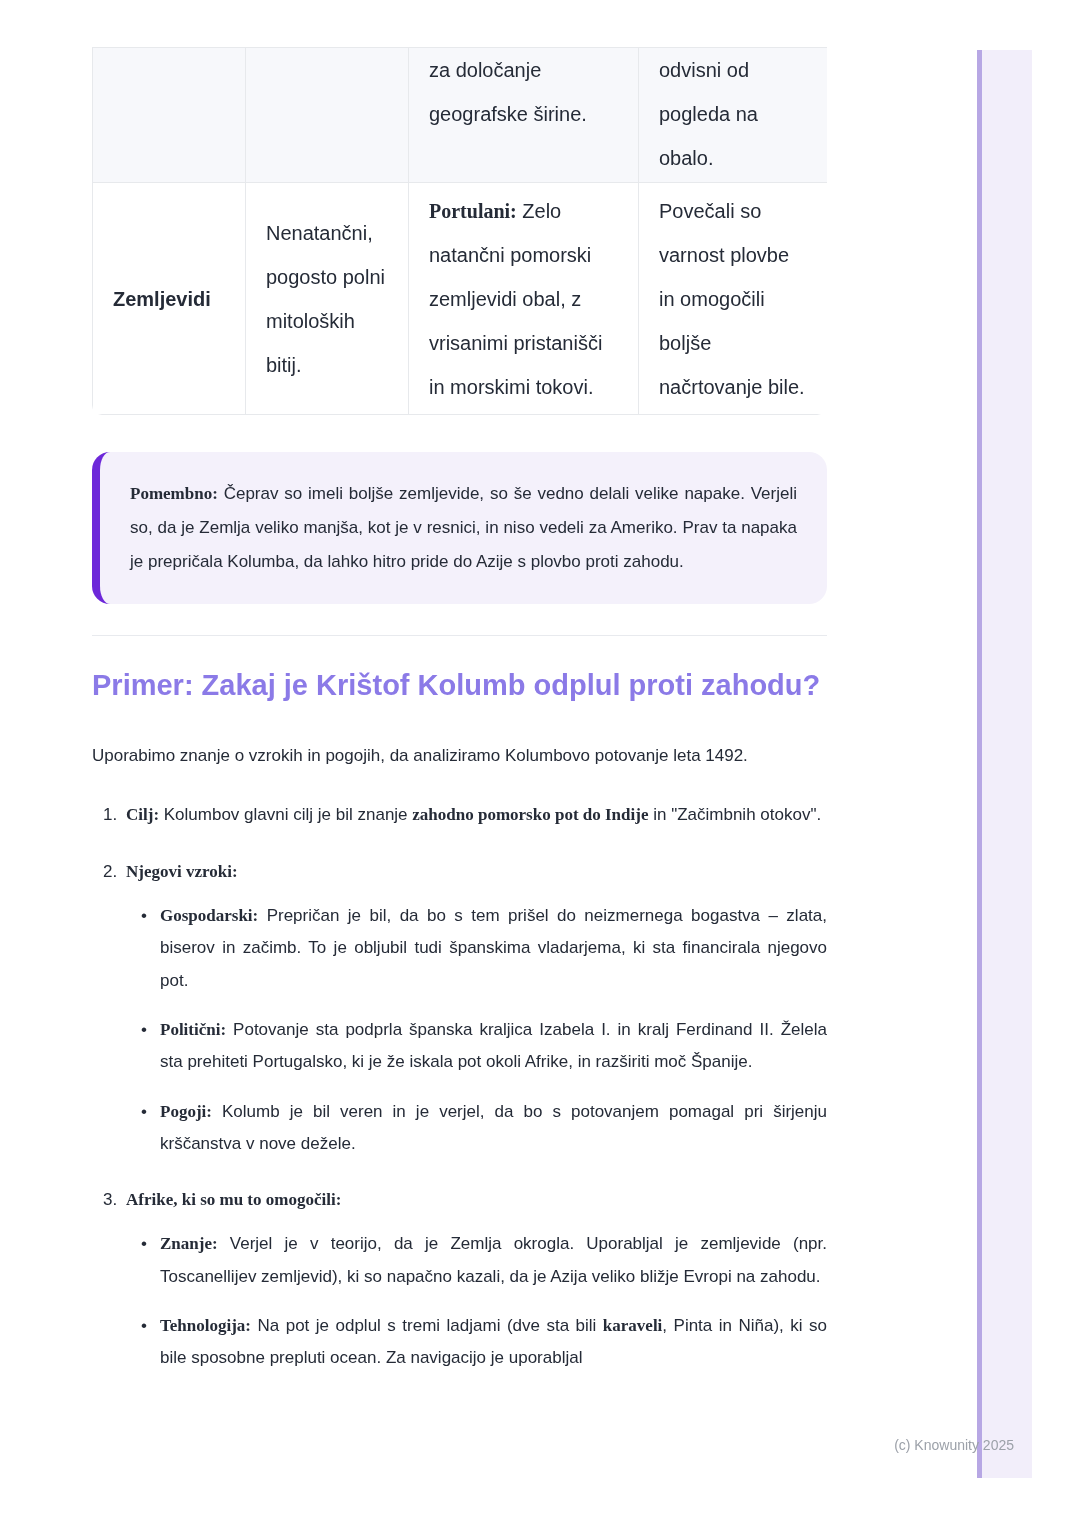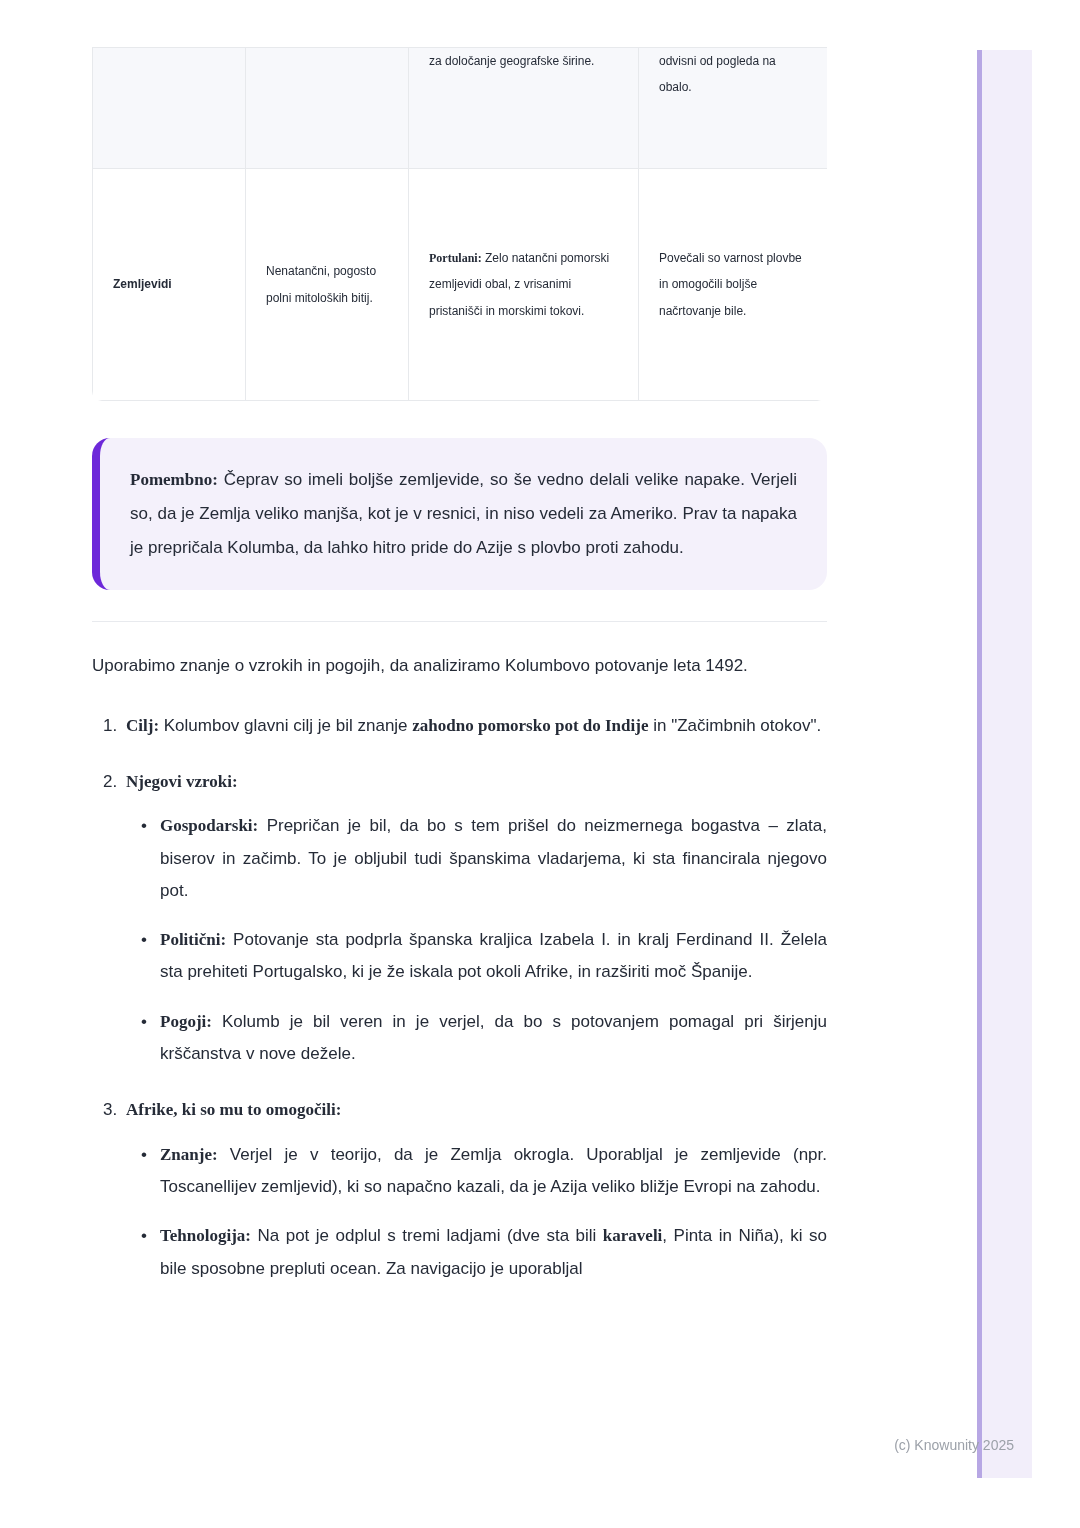--- a/index.html
+++ b/index.html
@@ -39,21 +39,21 @@
   }
   .content{
     position:absolute;left:92px;top:0;width:735px;z-index:0;
   }
   
   .table-wrap{
     margin-top:47px;border-radius:0 0 10px 10px;overflow:hidden;
   }
   table.topic{
     width:735px;border-collapse:collapse;table-layout:fixed;
-    font-size:12px;line-height:2.2;
+    font-size:20px;line-height:2.2;
   }
   table.topic td{
     border:1px solid var(--border);
     padding:2px 18px 2px 20px;
     vertical-align:middle;
     background:var(--row2bg);
     word-wrap:break-word;
   }
   tr.row-cut{height:121px;}
   tr.row-cut td{background:var(--row1bg);vertical-align:top;padding-top:0;}
@@ -72,21 +72,21 @@
   .callout b{font-weight:bold;}
   
   .divider{margin-top:31px;border-top:1px solid var(--divider);height:0;}
   
   h2.section-heading{
     margin:32px 0 0 0;
     font-size:29px;line-height:1.2;font-weight:bold;
     color:var(--heading);
   }
   .intro{
-    margin-top:26px;font-size:17px;line-height:2.1;text-align:justify;
+    margin-top:35px;font-size:17px;line-height:2.1;text-align:justify;
   }
   
   .olist{margin-top:26px;padding-left:11px;font-size:17px;line-height:1.9;}
   .oli{display:flex;margin-bottom:24px;}
   .oli:last-child{margin-bottom:0;}
   .num{flex:0 0 23px;}
   .oli-body{flex:1;text-align:justify;}
   .blist{margin-top:12px;padding-left:15px;}
   .bli{display:flex;margin-bottom:17px;}
   .bli:last-child{margin-bottom:0;}
@@ -131,20 +131,21 @@
       </tbody>
         </table>
     </div>
 
     <div class="callout">
       <b>Pomembno:</b><span> Čeprav so imeli boljše zemljevide, so še vedno delali velike napake. Verjeli so, da je Zemlja veliko manjša, kot je v resnici, in niso vedeli za Ameriko. Prav ta napaka je prepričala Kolumba, da lahko hitro pride do Azije s plovbo proti zahodu.</span>
     </div>
 
     <div class="divider"></div>
 
+    <h2 class="section-heading">Primer: Zakaj je Krištof Kolumb odplul proti zahodu?</h2>
 
     <p class="intro">Uporabimo znanje o vzrokih in pogojih, da analiziramo Kolumbovo potovanje leta 1492.</p>
 
     <div class="olist">
 
       <div class="oli">
         <span class="num">1.</span>
         <div class="oli-body">
           <b>Cilj:</b><span> Kolumbov glavni cilj je bil znanje </span><b>zahodno pomorsko pot do Indije</b><span> in "Začimbnih otokov".</span>
         </div>

